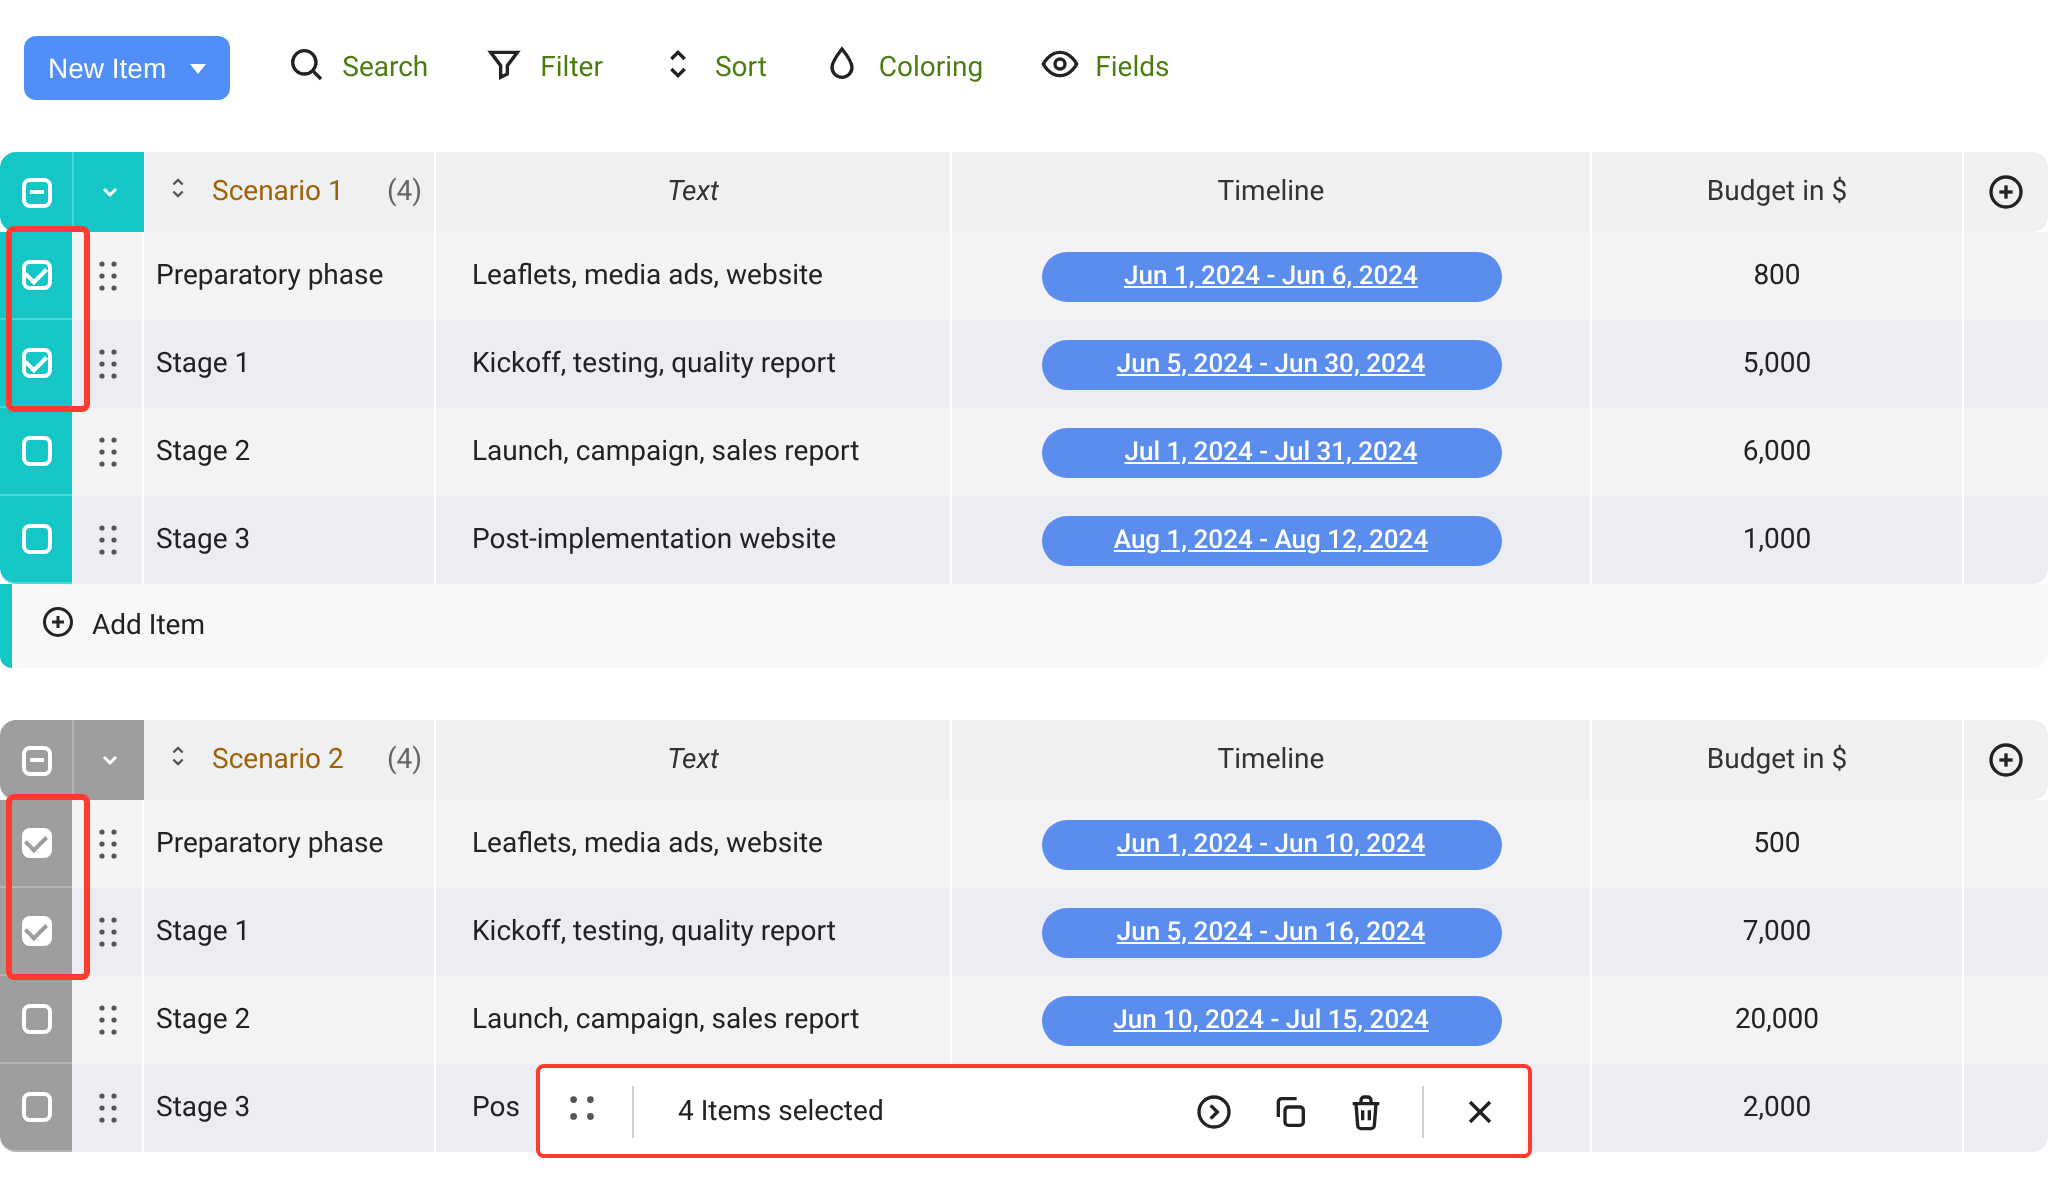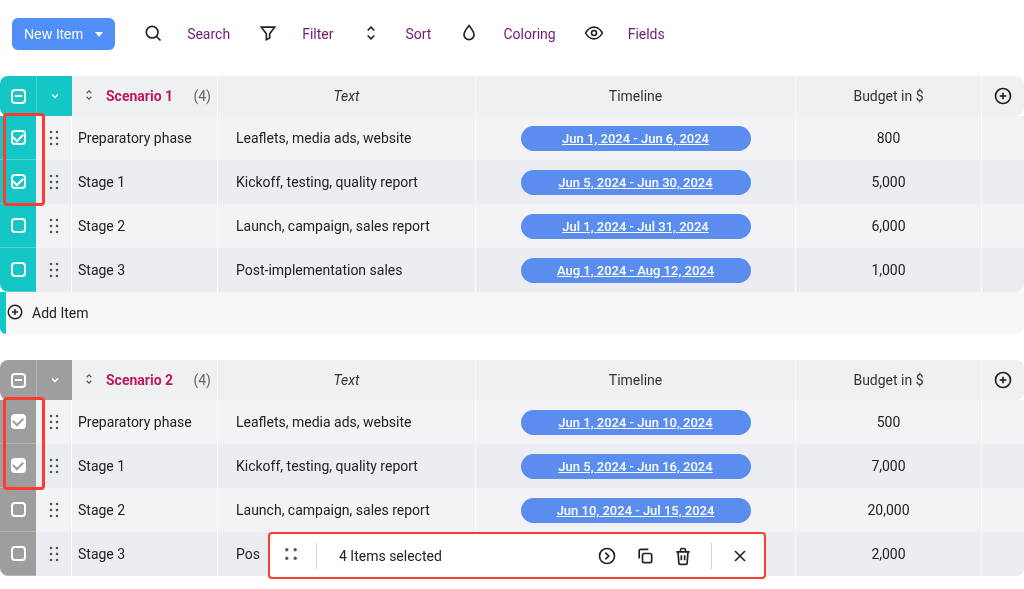--- a/index.html
+++ b/index.html
@@ -2,33 +2,33 @@
 <html><head>
 <meta charset="utf-8">
 <style>
   * { box-sizing: border-box; margin: 0; padding: 0; }
   body { font-family: -apple-system, BlinkMacSystemFont, "Segoe UI", Roboto, sans-serif; font-size: 14px; color: #222; background: #fff; width: 1024px; }
   
   
   .toolbar { display: flex; align-items: center; gap: 28px; padding: 18px 12px 26px; }
   .new-item-btn { background: #4f8ff7; color: #fff; border: none; border-radius: 6px; padding: 8px 12px; font-size: 14px; display: flex; align-items: center; gap: 6px; cursor: pointer; }
   .new-item-btn::after { content: ""; border-left: 4px solid transparent; border-right: 4px solid transparent; border-top: 5px solid #fff; margin-left: 6px; }
-  .tool-item { display: flex; align-items: center; gap: 24px; cursor: pointer; color: #701a75; }
+  .tool-item { display: flex; align-items: center; gap: 8px; cursor: pointer; color: #4d7c0f; }
   .tool-item svg { width: 20px; height: 20px; stroke: #222; fill: none; stroke-width: 2; }
   
   
   .group { margin-bottom: 26px; }
   .group-header { display: flex; align-items: stretch; height: 40px; }
   .gh-check, .gh-collapse { width: 36px; display:flex; align-items:center; justify-content:center; color:#fff; cursor:pointer; }
   .gh-check { border-top-left-radius: 8px; border-bottom-left-radius: 8px; background:#14c6c6; }
   .gh-collapse { background:#14c6c6; border-left:1px solid rgba(255,255,255,.25); }
   .muted .gh-check, .muted .gh-collapse { background:#9e9e9e; }
   .gh-title-cell { flex: 0 0 146px; display:flex; align-items:center; gap:10px; padding-left:10px; background:#eef0f2; border-right:1px solid #fff; }
   .gh-title-cell .reorder svg { width:14px; height:14px; stroke:#555; fill:none; stroke-width:2; }
-  .gh-name { font-weight:700; color:#be185d; }
+  .gh-name { font-weight:400; color:#a16207; }
   .gh-count { color:#666; margin-left:auto; margin-right:6px; }
   .gh-col { display:flex; align-items:center; justify-content:center; background:#eef0f2; border-right:1px solid #fff; color:#333; }
   .col-text { flex: 0 0 258px; font-style: italic; }
   .col-tl { flex: 0 0 320px; }
   .col-bud { flex: 1; }
   .gh-add { flex:0 0 42px; display:flex; align-items:center; justify-content:center; background:#eef0f2; border-top-right-radius:8px; border-bottom-right-radius:8px; cursor:pointer; }
   .gh-add svg { width:20px; height:20px; stroke:#222; fill:none; stroke-width:2; }
   .minus-box { width:15px; height:15px; border:2px solid #fff; border-radius:4px; display:flex; align-items:center; justify-content:center; }
   .minus-box::after { content:""; width:7px; height:2px; background:#fff; }
   
@@ -51,21 +51,21 @@
   .c-name { flex:0 0 146px; padding-left:6px; }
   .c-text { flex:0 0 258px; padding-left:18px; }
   .c-tl { flex:0 0 320px; justify-content:center; }
   .c-bud { flex:1; justify-content:center; }
   .c-end { flex:0 0 42px; border-right:none; }
   .last-end { border-bottom-right-radius:8px; }
   .tl-pill { background:#5b8def; color:#fff; font-size:13px; padding:5px 0; border-radius:14px; width:230px; text-align:center; font-weight:500;text-decoration:underline; }
   
   .add-row { display:flex; align-items:center; height:42px; }
   .add-row .bar { width:6px; background:#14c6c6; border-bottom-left-radius:8px; height:100%; }
-  .add-row .content { flex:1; background:#f7f7f8; display:flex; align-items:center; gap:8px; border-bottom-right-radius:8px; height:100%; cursor:pointer; }
+  .add-row .content { flex:1; background:#f7f7f8; display:flex; align-items:center; gap:8px; padding-left:14px; border-bottom-right-radius:8px; height:100%; cursor:pointer; }
   .add-row svg { width:18px; height:18px; stroke:#222; fill:none; stroke-width:2; }
   
   
   .sel-toolbar { position:absolute; left:268px; top:0; width:498px; height:47px; background:#fff; border:2px solid #ff3b30; border-radius:4px; display:flex; align-items:center; padding:0 14px; gap:18px; z-index:10; }
   .sel-toolbar .drag-h svg { width:14px; height:14px; fill:#555; }
   .sel-toolbar .divider { width:1px; height:26px; background:#d0d0d0; }
   .sel-toolbar .label { flex:1; padding-left: 4px; }
   .sel-toolbar .act { cursor:pointer; display:flex; }
   .sel-toolbar .act svg { width:20px; height:20px; stroke:#222; fill:none; stroke-width:2; }
   
@@ -248,21 +248,21 @@
             <circle cx="2" cy="8" r="1.3"></circle>
             <circle cx="8" cy="8" r="1.3"></circle>
             <circle cx="2" cy="14" r="1.3"></circle>
             <circle cx="8" cy="14" r="1.3"></circle>
           </svg>
         </div>
       <div class="cell c-name">
           <span>Stage 3</span>
         </div>
       <div class="cell c-text">
-          <span>Post-implementation sales</span>
+          <span>Post-implementation website</span>
         </div>
       <div class="cell c-tl">
           <div class="tl-pill">Aug 1, 2024 - Aug 12, 2024</div>
         </div>
       <div class="cell c-bud">
           <span>1,000</span>
         </div>
       <div class="cell c-end last-end"></div>
     </div>
   </div>

